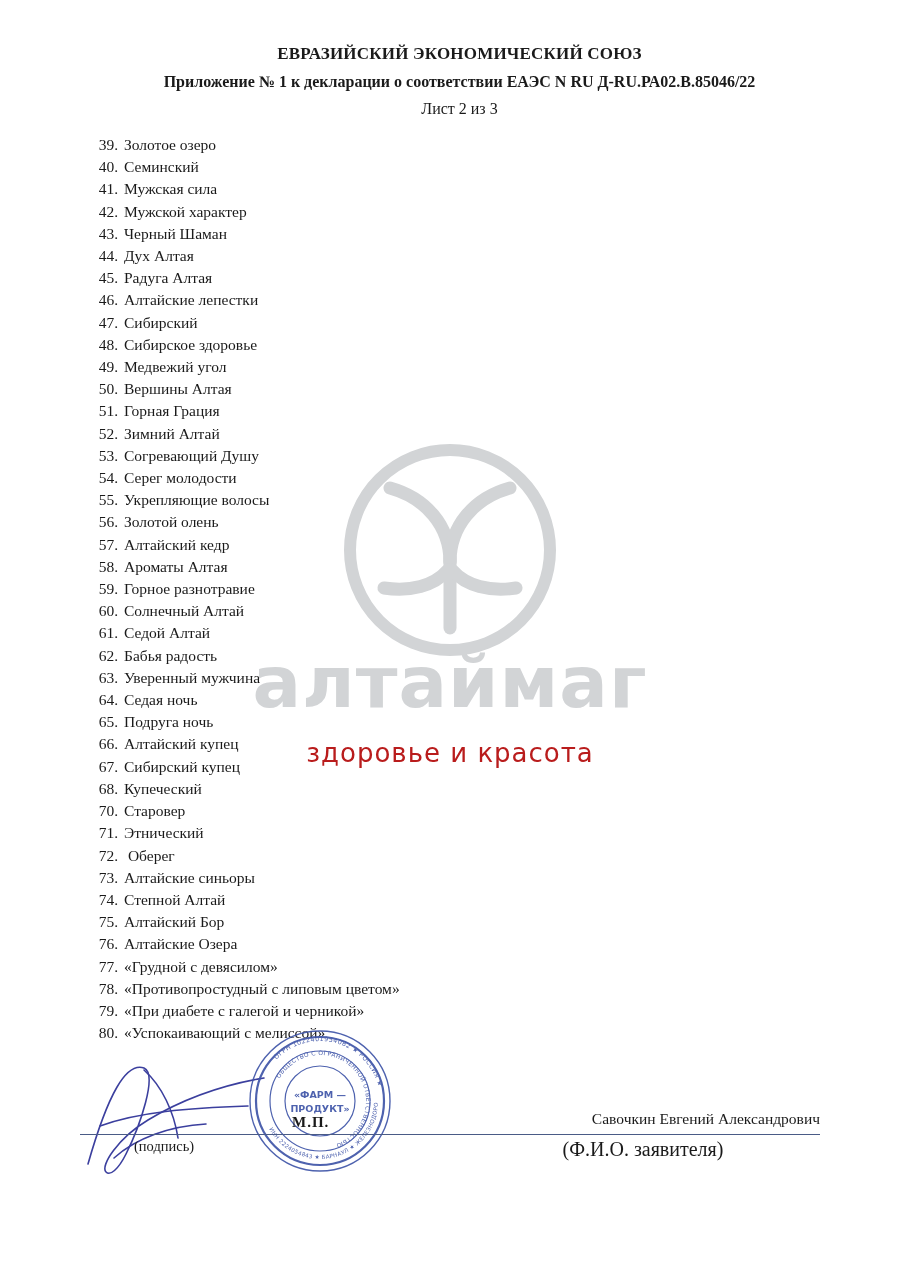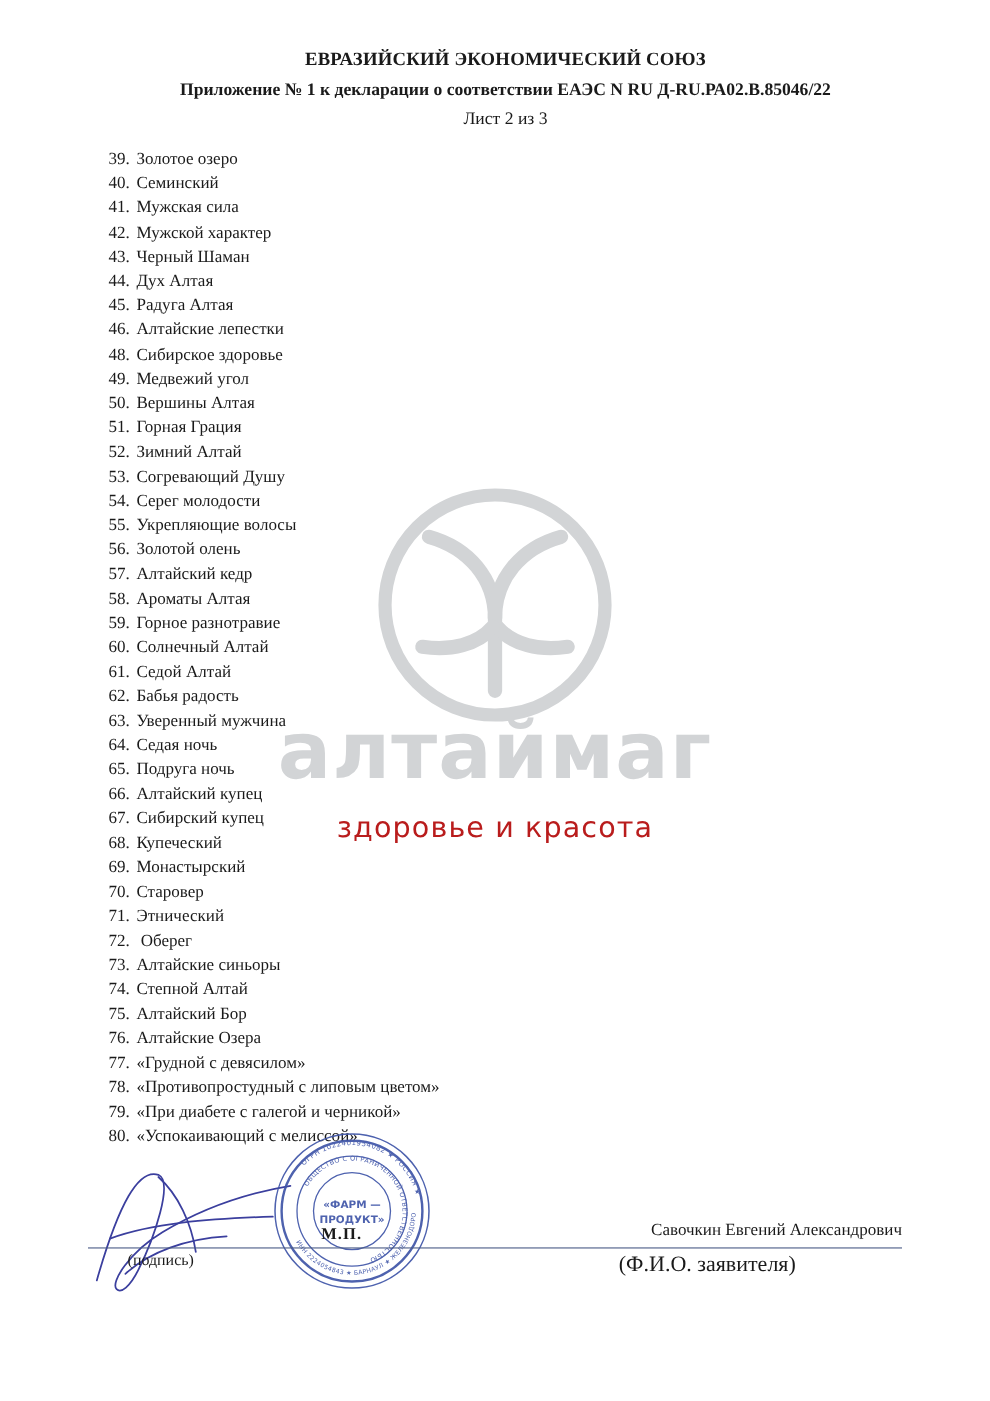--- a/index.html
+++ b/index.html
@@ -110,21 +110,21 @@
   }
   .sig-line {
     position: absolute;
     left: 80px;
     right: 80px;
     top: 128px;
     border-top: 1px solid #4a5b86;
   }
   .sig-caption-left {
     position: absolute;
-    left: 116px;
+    left: 134px;
     top: 132px;
     font-size: 14.5px;
   }
   .sig-name {
     position: absolute;
     right: 80px;
     top: 104px;
     width: 330px;
     text-align: right;
     font-size: 15.5px;
@@ -196,20 +196,21 @@
 
   <ul class="list" id="product-list">
       <li class="list-item"><span class="num">39.</span><span class="txt">Золотое озеро</span></li>
       <li class="list-item"><span class="num">40.</span><span class="txt">Семинский</span></li>
       <li class="list-item"><span class="num">41.</span><span class="txt">Мужская сила</span></li>
       <li class="list-item"><span class="num">42.</span><span class="txt">Мужской характер</span></li>
       <li class="list-item"><span class="num">43.</span><span class="txt">Черный Шаман</span></li>
       <li class="list-item"><span class="num">44.</span><span class="txt">Дух Алтая</span></li>
       <li class="list-item"><span class="num">45.</span><span class="txt">Радуга Алтая</span></li>
       <li class="list-item"><span class="num">46.</span><span class="txt">Алтайские лепестки</span></li>
+      <li class="list-item"><span class="num">47.</span><span class="txt">Сибирский</span></li>
       <li class="list-item"><span class="num">48.</span><span class="txt">Сибирское здоровье</span></li>
       <li class="list-item"><span class="num">49.</span><span class="txt">Медвежий угол</span></li>
       <li class="list-item"><span class="num">50.</span><span class="txt">Вершины Алтая</span></li>
       <li class="list-item"><span class="num">51.</span><span class="txt">Горная Грация</span></li>
       <li class="list-item"><span class="num">52.</span><span class="txt">Зимний Алтай</span></li>
       <li class="list-item"><span class="num">53.</span><span class="txt">Согревающий Душу</span></li>
       <li class="list-item"><span class="num">54.</span><span class="txt">Серег молодости</span></li>
       <li class="list-item"><span class="num">55.</span><span class="txt">Укрепляющие волосы</span></li>
       <li class="list-item"><span class="num">56.</span><span class="txt">Золотой олень</span></li>
       <li class="list-item"><span class="num">57.</span><span class="txt">Алтайский кедр</span></li>
@@ -217,21 +218,20 @@
       <li class="list-item"><span class="num">59.</span><span class="txt">Горное разнотравие</span></li>
       <li class="list-item"><span class="num">60.</span><span class="txt">Солнечный Алтай</span></li>
       <li class="list-item"><span class="num">61.</span><span class="txt">Седой Алтай</span></li>
       <li class="list-item"><span class="num">62.</span><span class="txt">Бабья радость</span></li>
       <li class="list-item"><span class="num">63.</span><span class="txt">Уверенный мужчина</span></li>
       <li class="list-item"><span class="num">64.</span><span class="txt">Седая ночь</span></li>
       <li class="list-item"><span class="num">65.</span><span class="txt">Подруга ночь</span></li>
       <li class="list-item"><span class="num">66.</span><span class="txt">Алтайский купец</span></li>
       <li class="list-item"><span class="num">67.</span><span class="txt">Сибирский купец</span></li>
       <li class="list-item"><span class="num">68.</span><span class="txt">Купеческий</span></li>
-      <li class="list-item"><span class="num">69.</span><span class="txt">Монастырский</span></li>
       <li class="list-item"><span class="num">70.</span><span class="txt">Старовер</span></li>
       <li class="list-item"><span class="num">71.</span><span class="txt">Этнический</span></li>
       <li class="list-item"><span class="num">72.</span><span class="txt"> Оберег</span></li>
       <li class="list-item"><span class="num">73.</span><span class="txt">Алтайские синьоры</span></li>
       <li class="list-item"><span class="num">74.</span><span class="txt">Степной Алтай</span></li>
       <li class="list-item"><span class="num">75.</span><span class="txt">Алтайский Бор</span></li>
       <li class="list-item"><span class="num">76.</span><span class="txt">Алтайские Озера</span></li>
       <li class="list-item"><span class="num">77.</span><span class="txt">«Грудной с девясилом»</span></li>
       <li class="list-item"><span class="num">78.</span><span class="txt">«Противопростудный с липовым цветом»</span></li>
       <li class="list-item"><span class="num">79.</span><span class="txt">«При диабете с галегой и черникой»</span></li>

